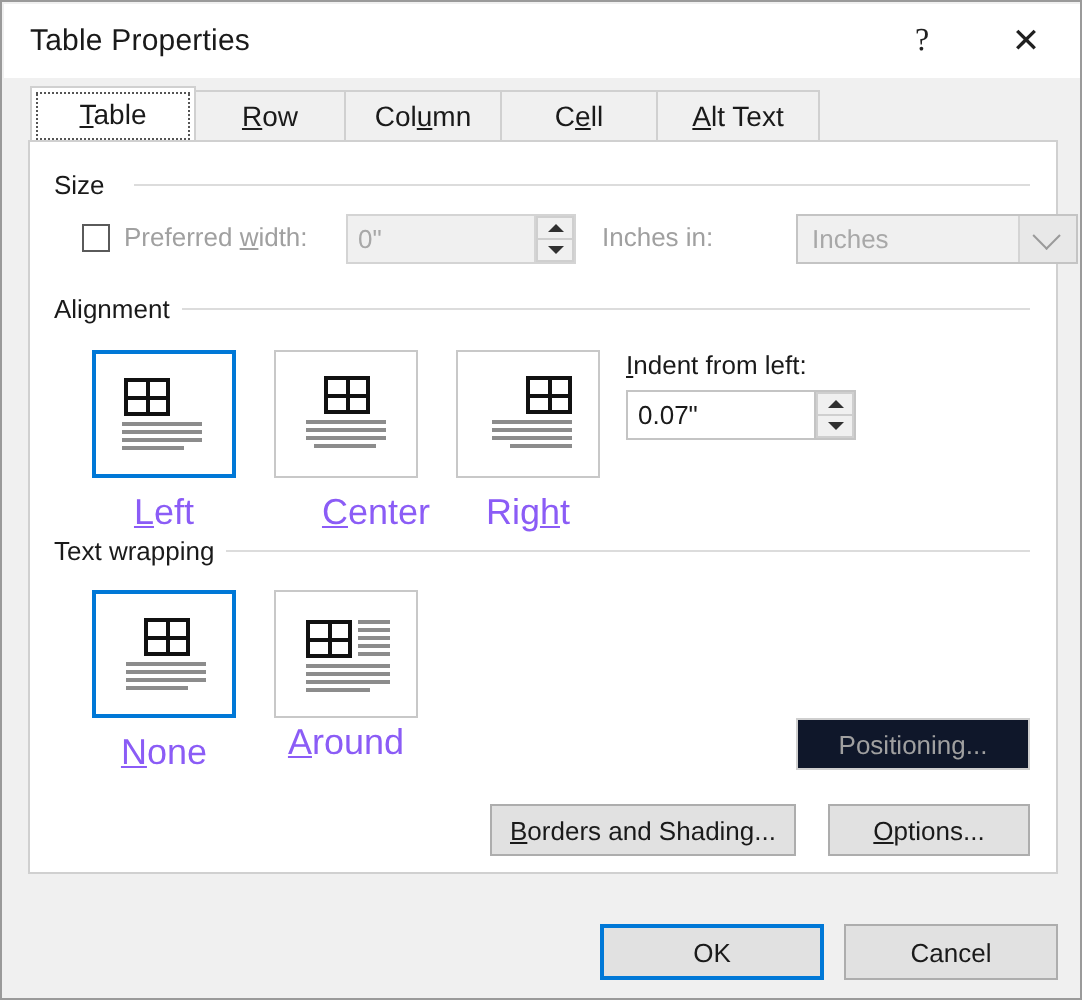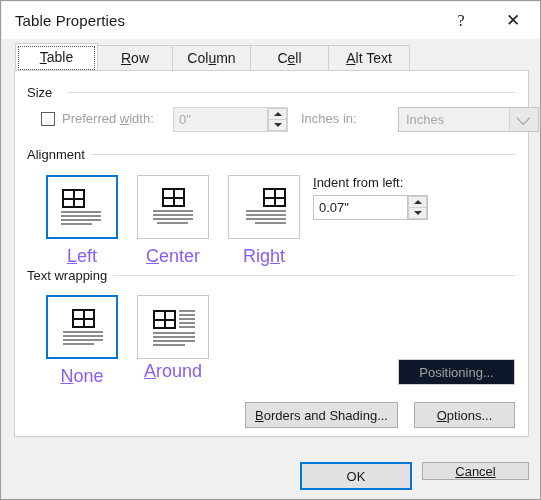--- a/index.html
+++ b/index.html
@@ -416,21 +416,21 @@
 
     <div class="tile" style="left:122px; top:104px;">
       <div class="art">
         <div class="grid" style="left:24px; top:12px;"></div>
         <div class="tline" style="left:15px; top:34px; width:40px;"></div>
         <div class="tline" style="left:15px; top:38px; width:40px;"></div>
         <div class="tline" style="left:15px; top:42px; width:40px;"></div>
         <div class="tline" style="left:19px; top:46px; width:31px;"></div>
       </div>
     </div>
-    <div class="tile-cap" style="left:122px; top:175px; width:72px;"><u>C</u>enter</div>
+    <div class="tile-cap" style="left:137px; top:175px; width:72px;"><u>C</u>enter</div>
 
     <div class="tile" style="left:213px; top:104px;">
       <div class="art">
         <div class="grid" style="left:34px; top:12px;"></div>
         <div class="tline" style="left:17px; top:34px; width:40px;"></div>
         <div class="tline" style="left:17px; top:38px; width:40px;"></div>
         <div class="tline" style="left:17px; top:42px; width:40px;"></div>
         <div class="tline" style="left:26px; top:46px; width:31px;"></div>
       </div>
     </div>
@@ -487,15 +487,15 @@
         <span><u>B</u>orders and Shading...</span>
       </div>
 
     <div class="pbtn" style="left:399px; top:331px; width:101px; height:26px;">
         <span><u>O</u>ptions...</span>
       </div>
 
   </div>
 
   <div class="pbtn default" style="left:299px; top:461px; width:112px; height:28px;">OK</div>
-  <div class="pbtn" style="left:421px; top:461px; width:107px; height:18px;text-decoration:underline;">Cancel</div>
+  <div class="pbtn" style="left:421px; top:461px; width:107px; height:28px;">Cancel</div>
 
 </div>
 
 </body></html>

